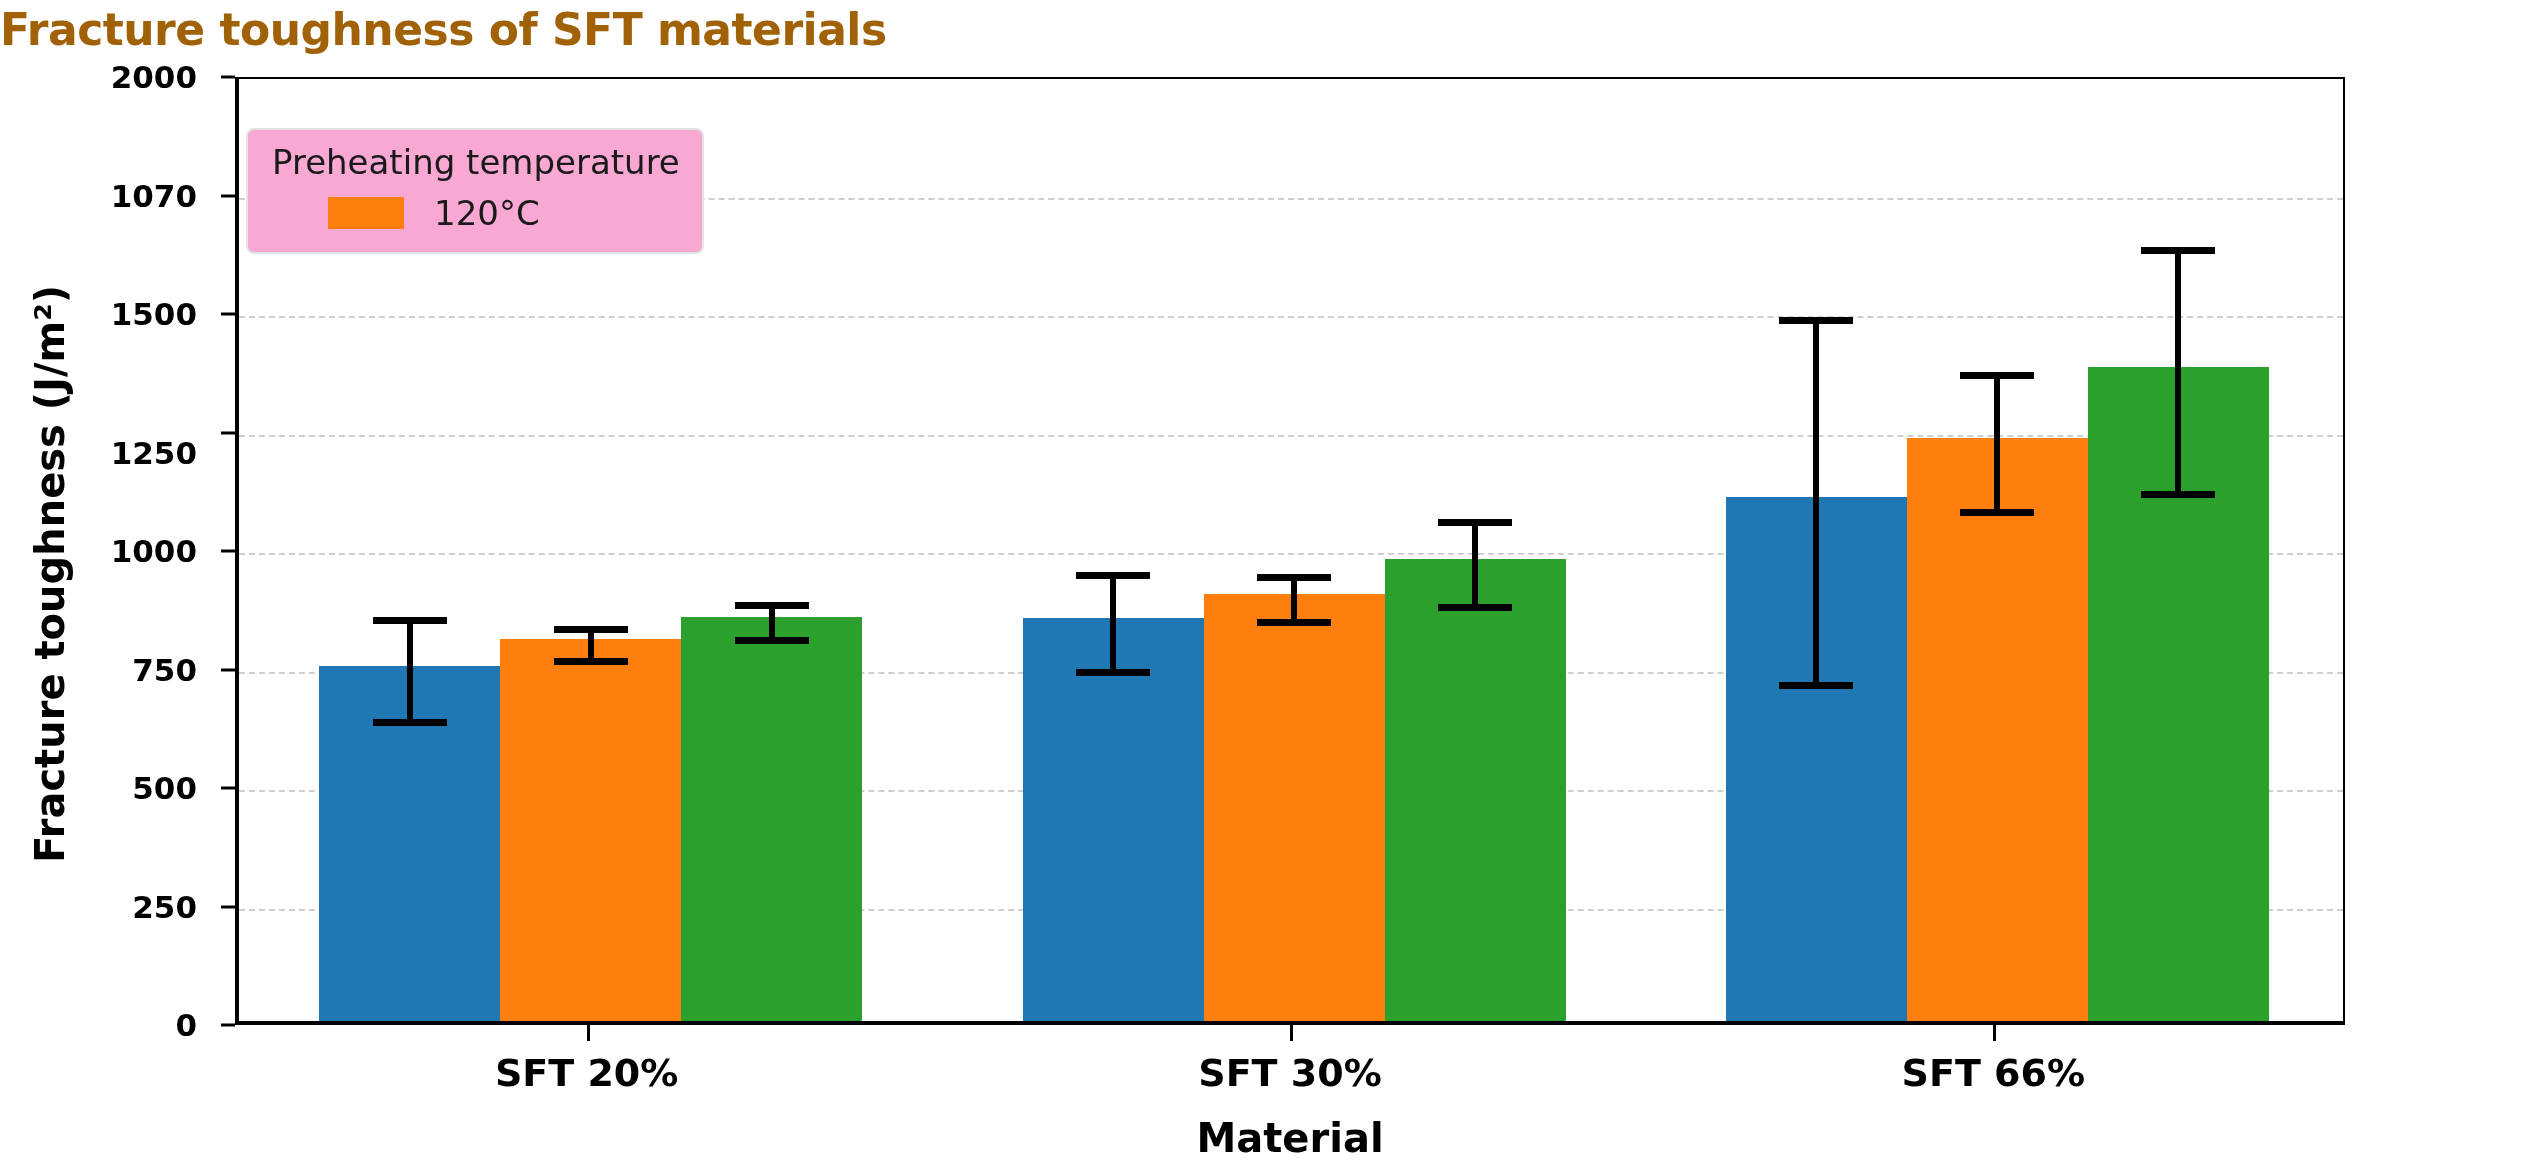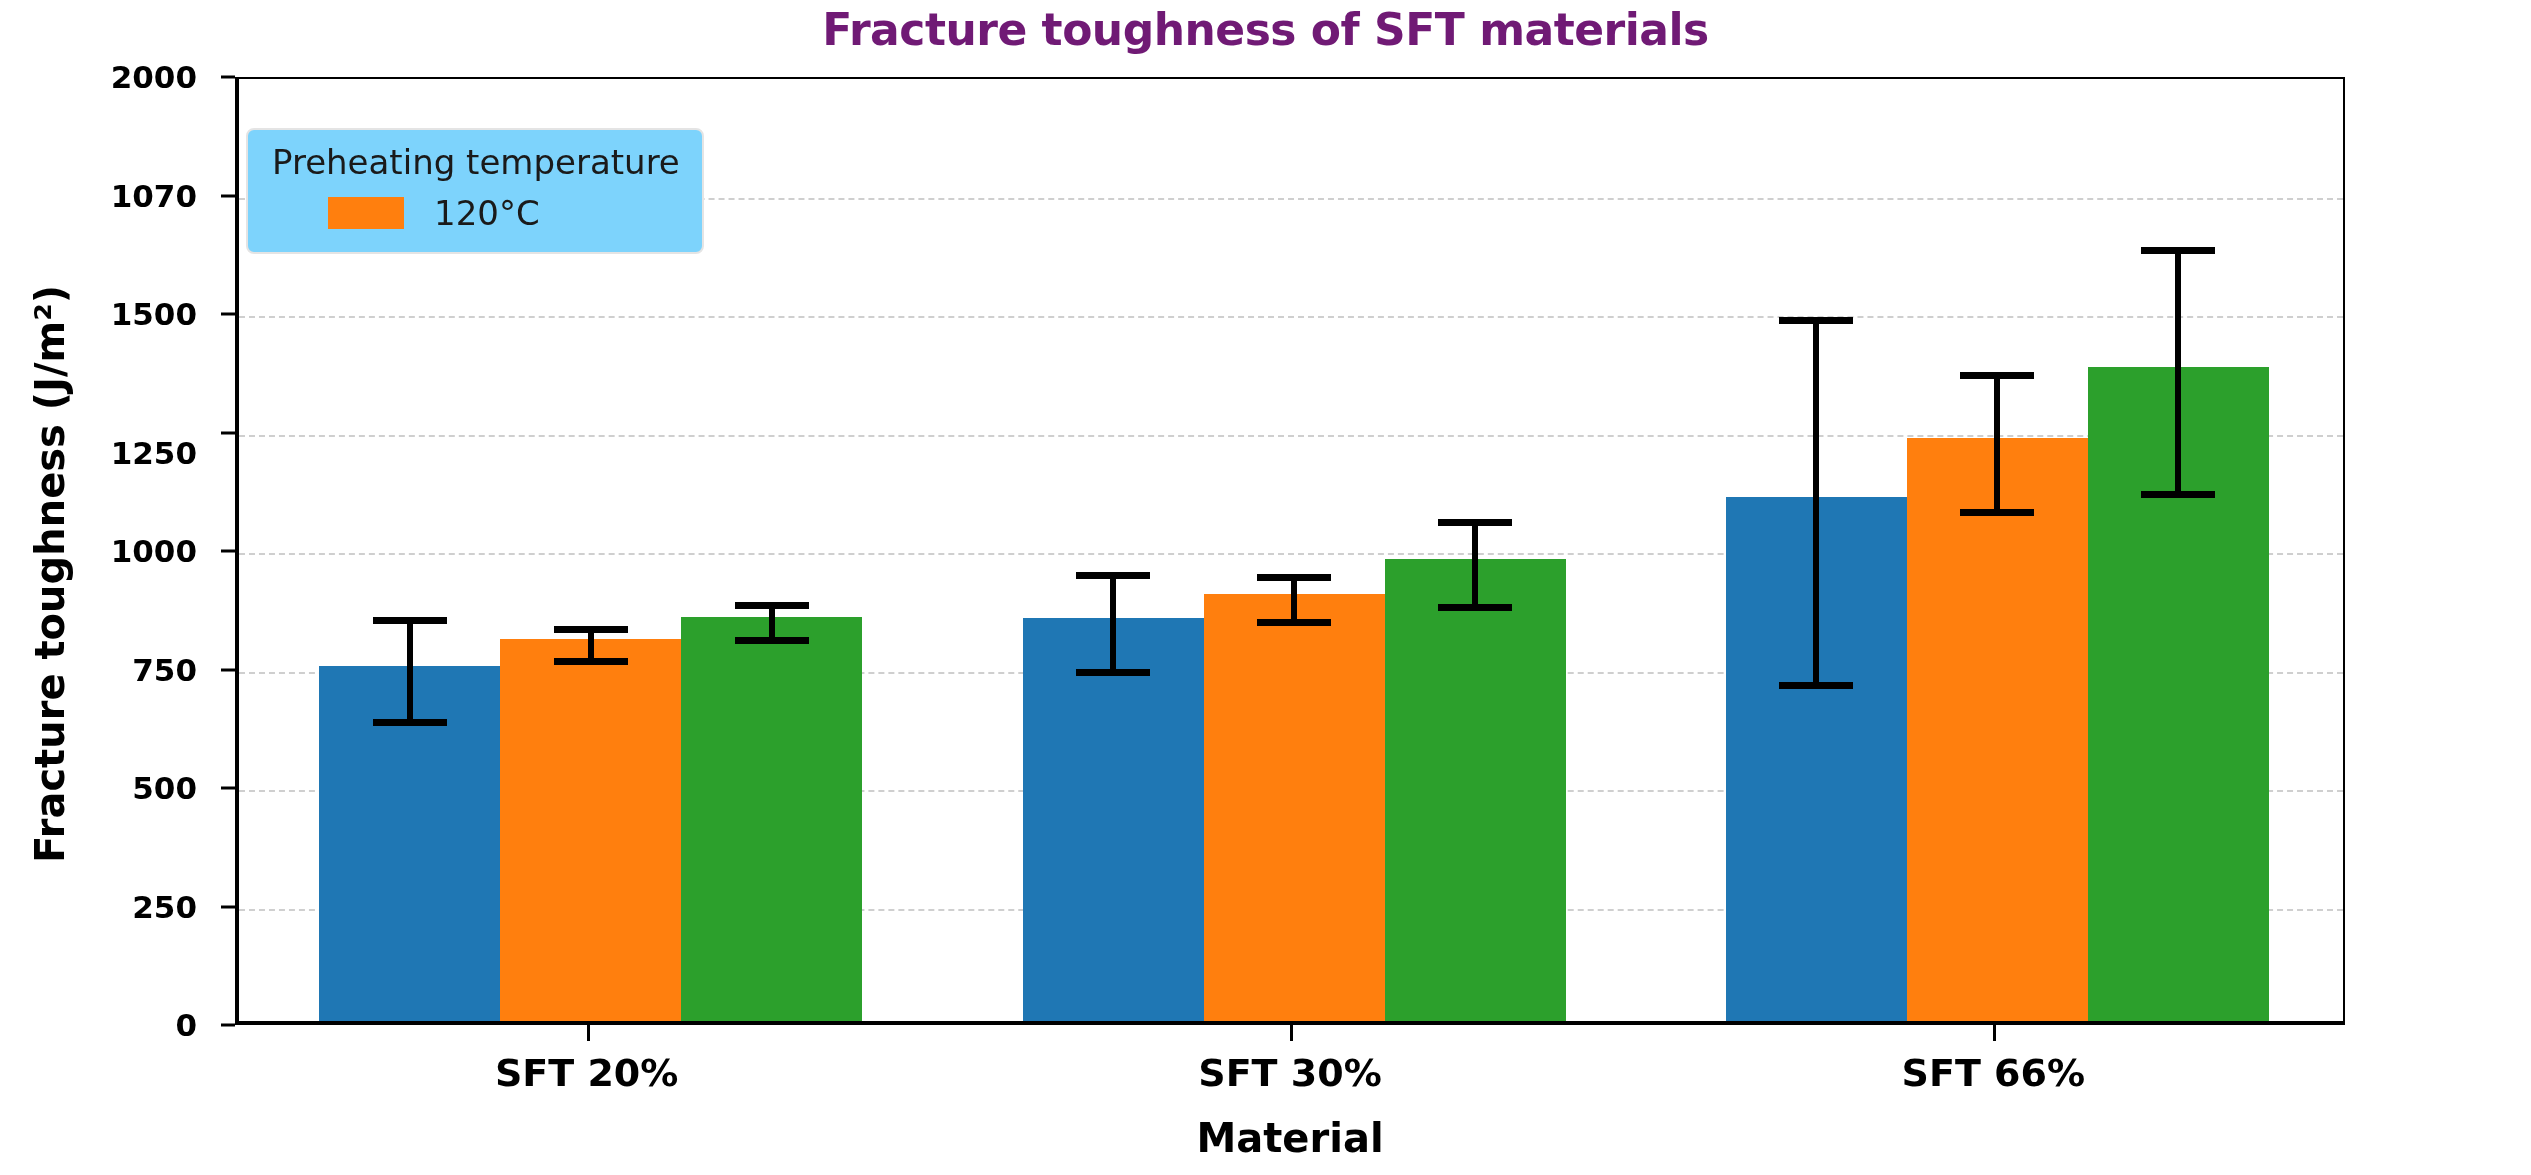--- a/index.html
+++ b/index.html
@@ -2,23 +2,22 @@
 <html><head>
 <meta charset="utf-8">
 <style>
   html,body{margin:0;padding:0;background:#ffffff;}
   body{width:2531px;height:1175px;font-family:"DejaVu Sans",sans-serif;overflow:hidden;}
   #figure{position:relative;width:2531px;height:1175px;background:#ffffff;}
 
   
   #chart-title{
     position:absolute;left:0;top:4px;width:2531px;
-    text-align:center;
-    font-family:"DejaVu Sans",sans-serif;
-    font-weight:bold;font-size:44px;color:#701a75;
+    font-family:"DejaVu Sans",sans-serif;
+    font-weight:bold;font-size:44px;color:#a16207;
     letter-spacing:-0.5px;
     white-space:nowrap;
   }
 
   
   #plot-area{
     position:absolute;left:235px;top:77px;width:2110px;height:948px;
     background:#ffffff;
     border-left:4px solid #000000;
     border-bottom:4px solid #000000;
@@ -88,21 +87,21 @@
   .err-cap{
     position:absolute;left:50%;width:74px;height:0;
     border-top:7px solid #000000;transform:translateX(-50%);
   }
   .err-cap.top{top:0;}
   .err-cap.bot{bottom:0;}
 
   
   #legend{
     position:absolute;left:246px;top:128px;
-    background:#7dd3fc;
+    background:#f9a8d4;
     border:2px solid #e4e4e4;
     border-radius:8px;
     padding:12px 22px 14px 22px;
     box-sizing:border-box;
   }
   #legend-title{
     font-family:"DejaVu Sans",sans-serif;
     font-size:34px;color:#1a1a1a;font-weight:normal;
     margin-bottom:6px;white-space:nowrap;
     padding-left:2px;

